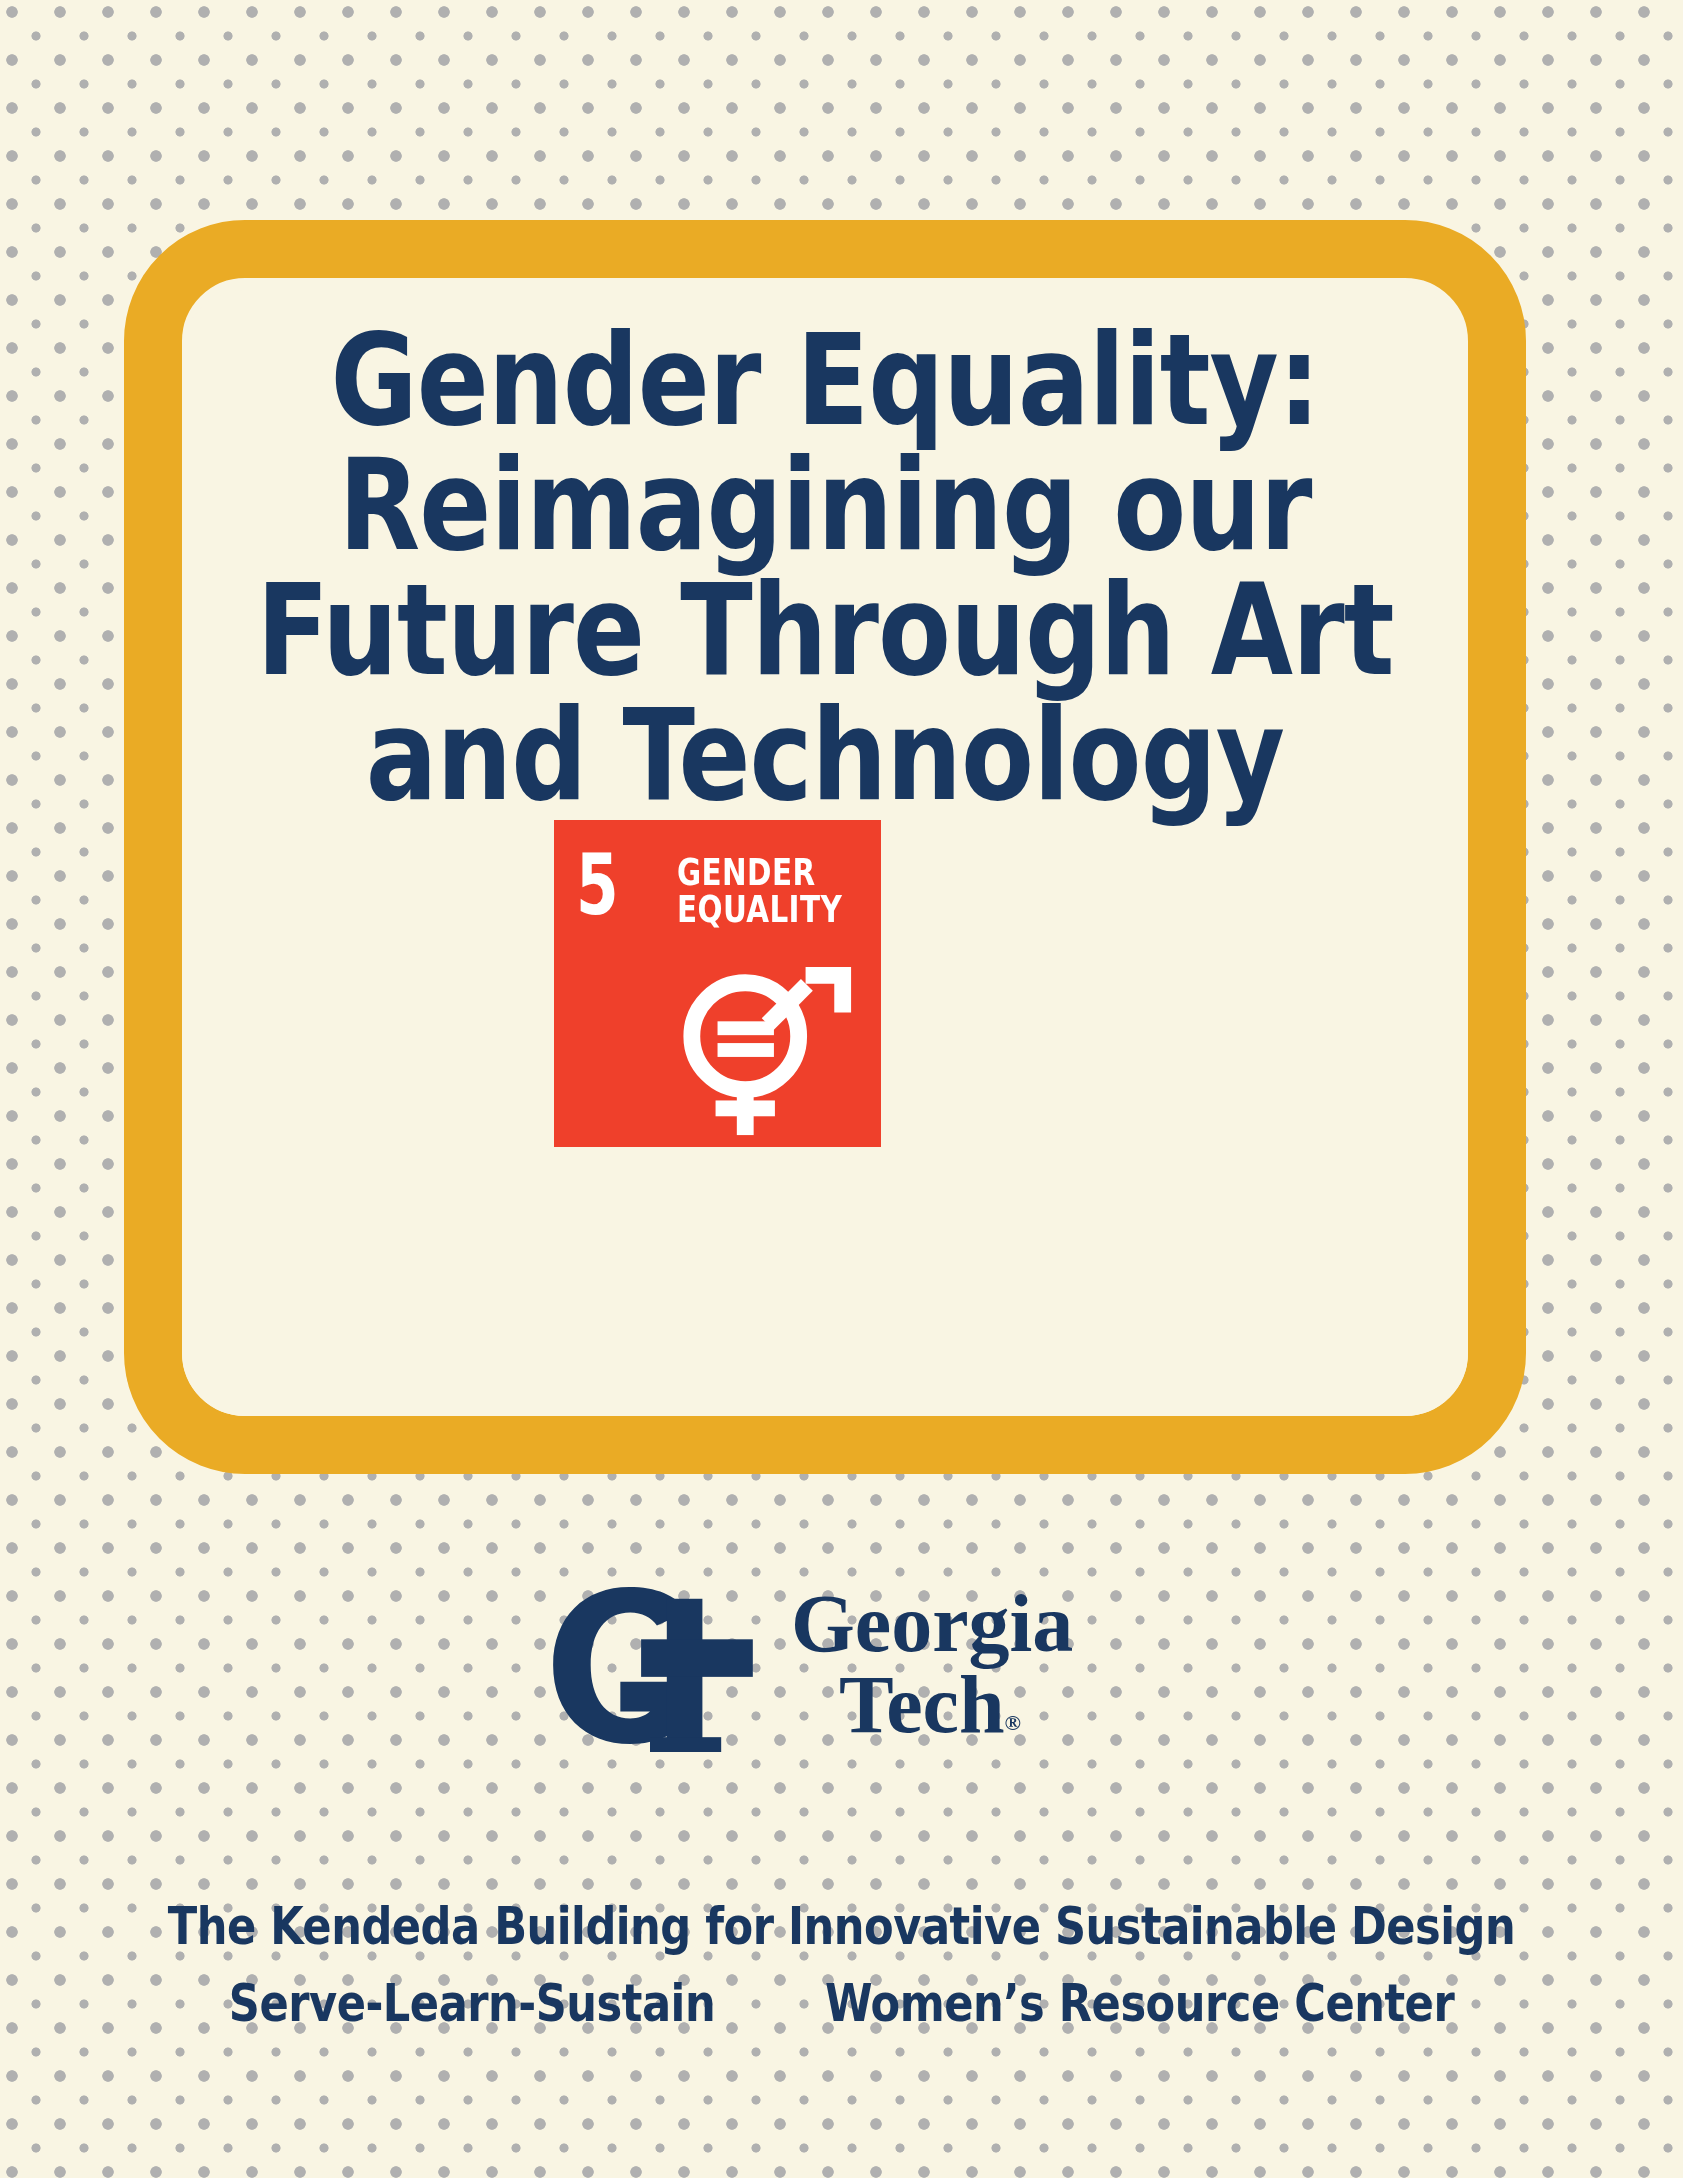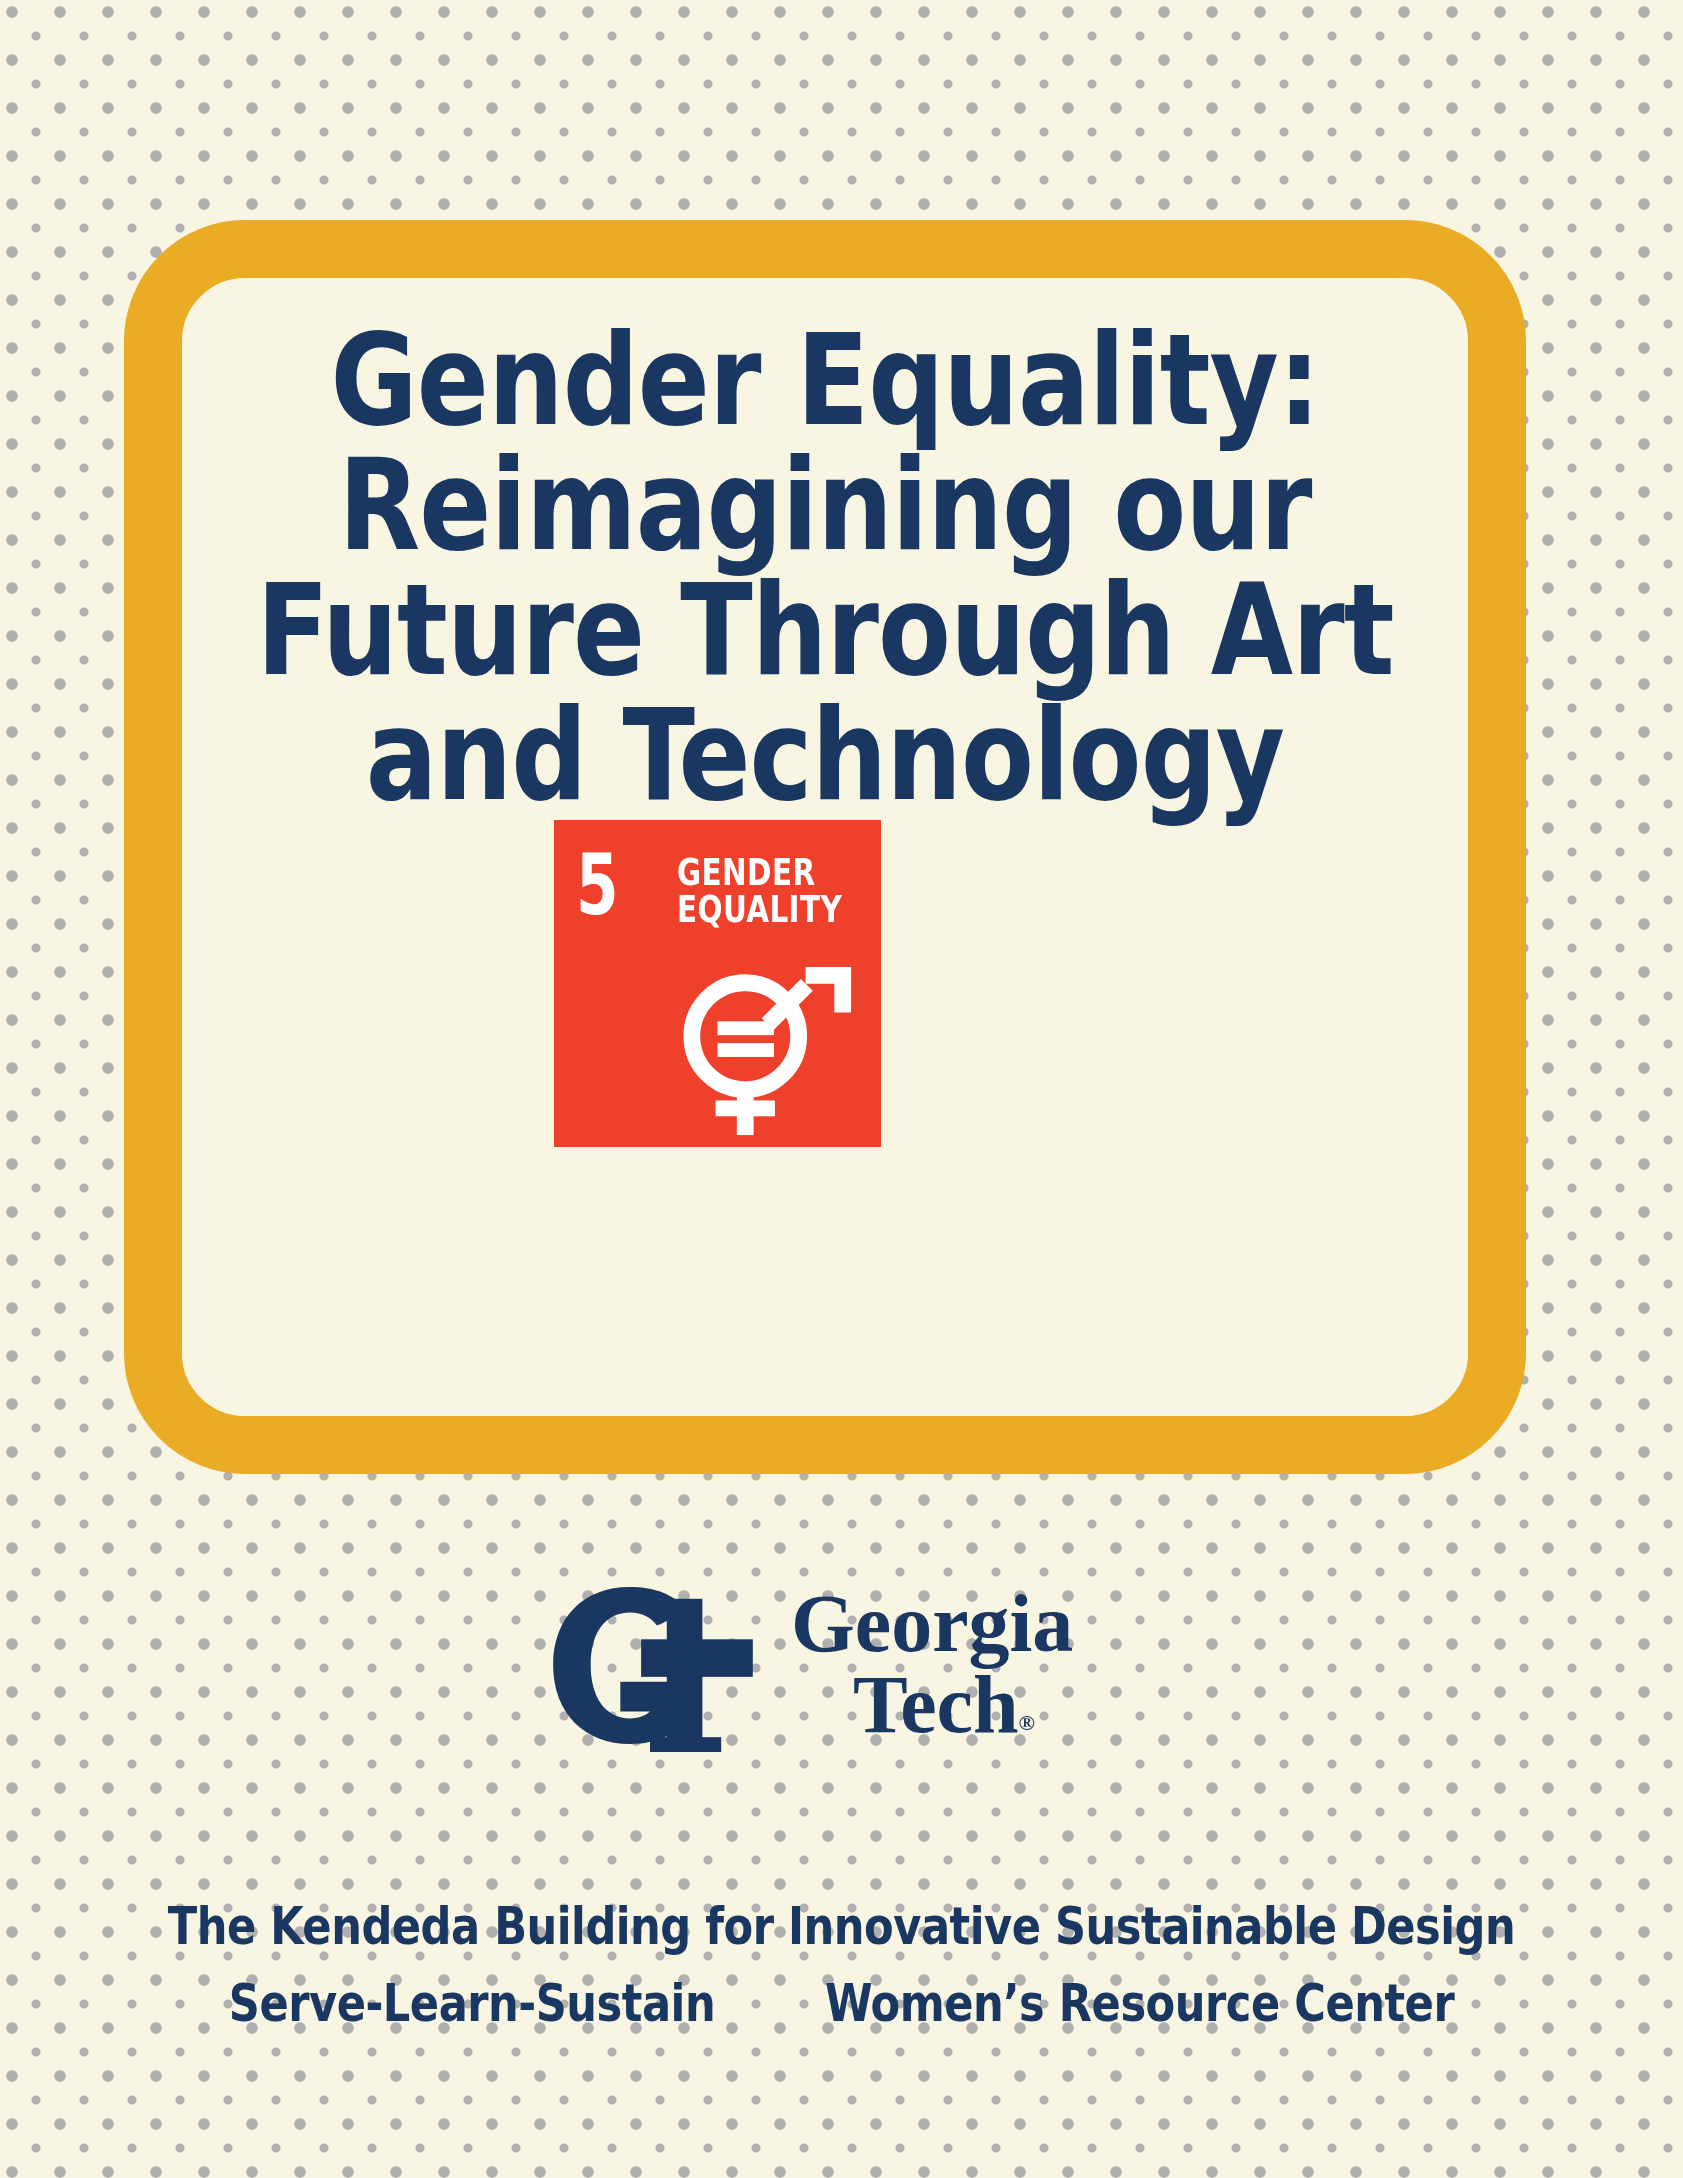--- a/index.html
+++ b/index.html
@@ -145,21 +145,21 @@
     margin-left: 22px;
     margin-top: 4px;
     color: #193760;
     font-family: "Liberation Serif", "DejaVu Serif", serif;
     font-weight: bold;
     font-size: 82px;
     line-height: 81px;
     letter-spacing: 0px;
   }
   #gt-wordmark .wl { display: block; white-space: nowrap; }
-  #gt-wordmark .wl.second { margin-left: 62px; }
+  #gt-wordmark .wl.second { margin-left: 48px; }
   .reg {
     font-size: 22px;
     vertical-align: baseline;
     position: relative;
     top: -2px;
   }
 
   
   #footer {
     position: absolute;

